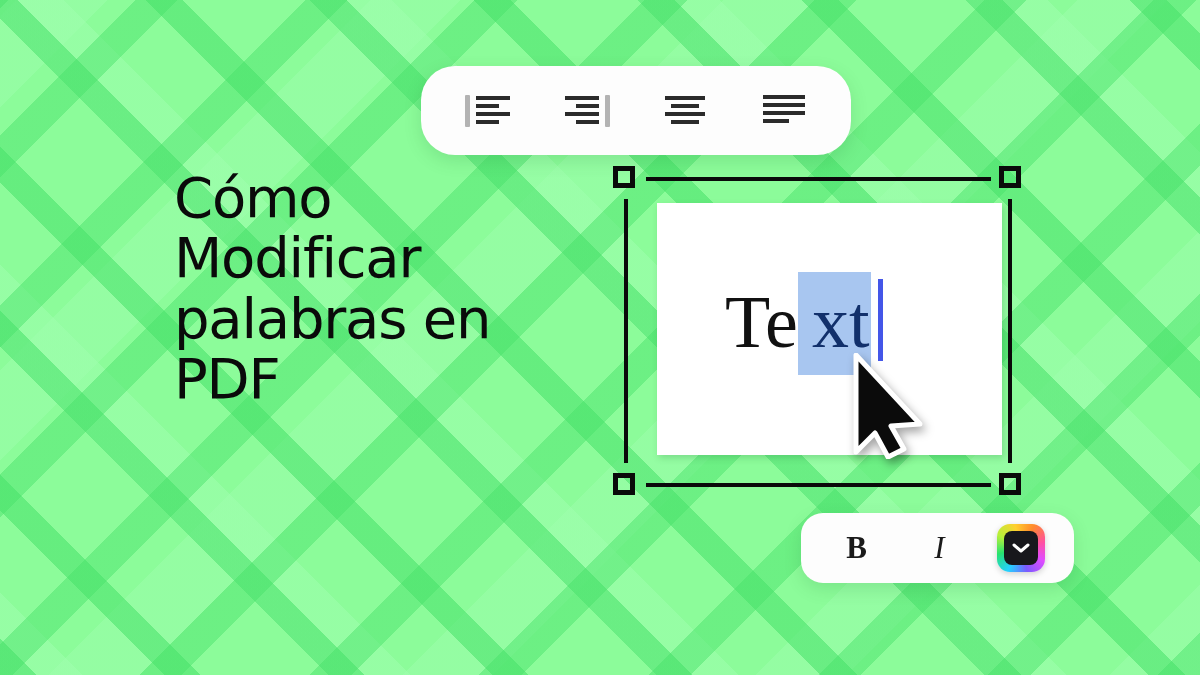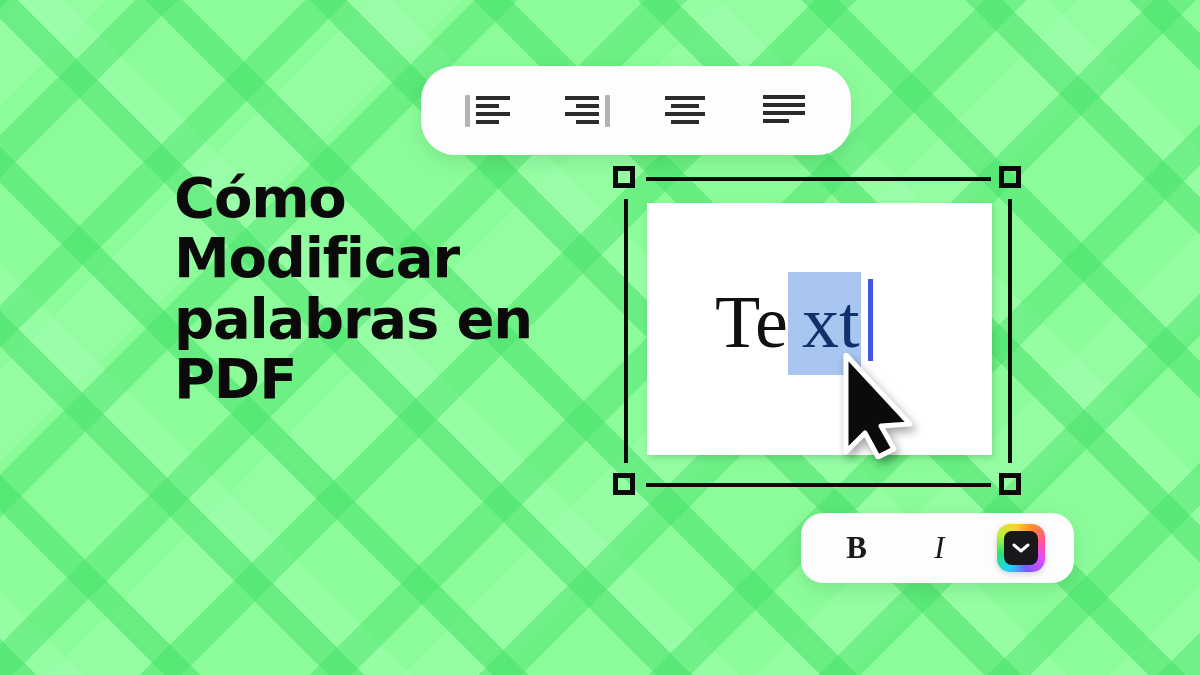--- a/index.html
+++ b/index.html
@@ -61,21 +61,21 @@
   }
 
   
   .headline {
     position: absolute;
     left: 174px;
     top: 168px;
     width: 430px;
     color: #0a0a0a;
     font-family: "DejaVu Sans", sans-serif;
-    font-weight: 700;
+    font-weight: 400;
     font-size: 56px;
     line-height: 1.08;
     letter-spacing: -1.2px;
     white-space: pre-line;
   }
 
   
   .toolbar-top {
     position: absolute;
     left: 421px;
@@ -106,21 +106,21 @@
   
   .tbox-group {
     position: absolute;
     left: 612px;
     top: 165px;
     width: 412px;
     height: 330px;
   }
   .tbox-white {
     position: absolute;
-    left: 35px;
+    left: 45px;
     top: 38px;
     width: 345px;
     height: 252px;
     background: #ffffff;
     box-shadow: 2px 3px 7px rgba(0, 70, 20, 0.18);
   }
   .edge {
     position: absolute;
     background: #0a0a0a;
   }

